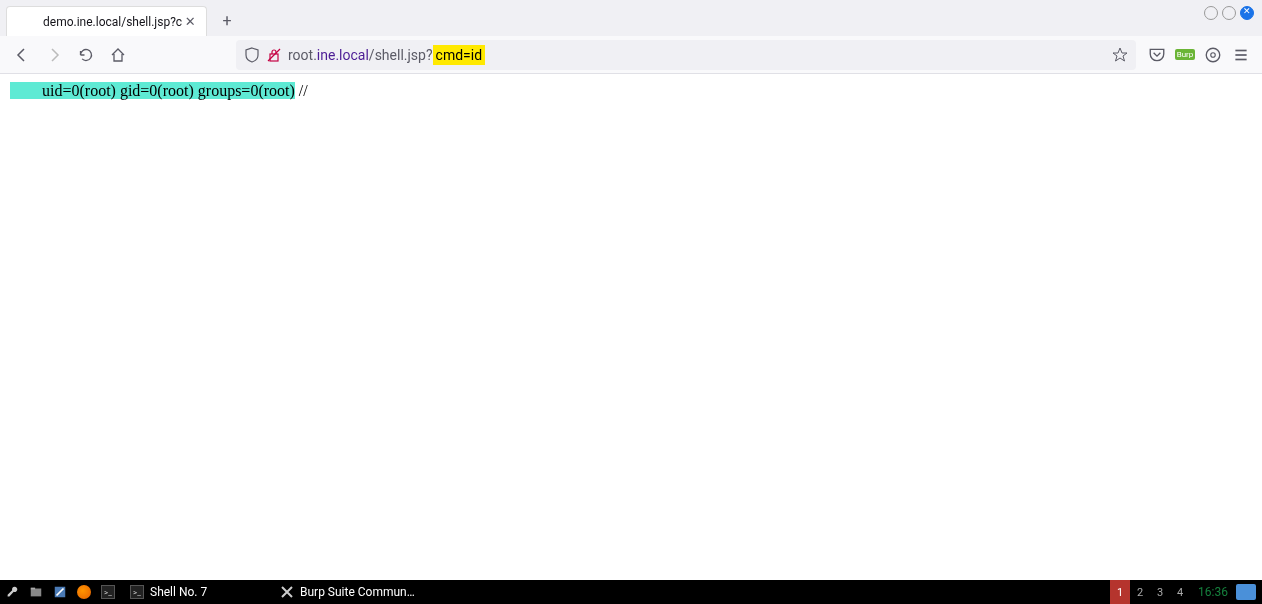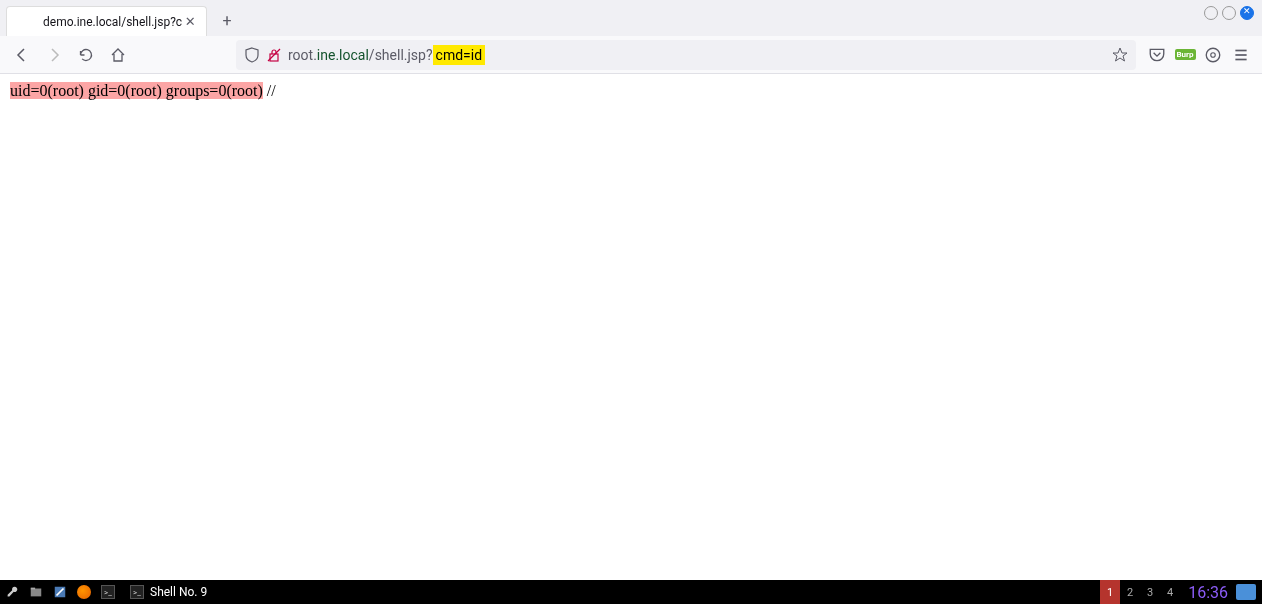--- a/index.html
+++ b/index.html
@@ -138,21 +138,21 @@
       align-items: center;
       justify-content: center;
       color: #5b5b66;
     }
     .url-text {
       flex: 1;
       font-size: 14px;
       color: #5b5b66;
     }
     .url-text .domain {
-      color: #14532d;
+      color: #4c1d95;
     }
     .url-highlight {
       background: #ffe900;
       color: #000;
       padding: 2px 3px;
       margin-top: 24px;
     }
     .bookmark-icon {
       width: 16px;
       height: 16px;
@@ -170,33 +170,34 @@
       display: flex;
       align-items: center;
       justify-content: center;
       color: #5b5b66;
       cursor: pointer;
     }
     .burp-badge {
       background: #6bb536;
       color: #fff;
       font-size: 8px;
-      font-weight: bold;
+      font-weight: normal;
       padding: 1px 2px;
       border-radius: 2px;
     }
     
     
     .content {
       padding: 8px 10px;
       font-family: "Times New Roman", serif;
       font-size: 16px;
     }
     .content .highlighted {
-      background: #fca5a5;
+      background: #5eead4;
+      padding-left: 32px;
     }
     
     
     .taskbar {
       position: absolute;
       bottom: 0;
       left: 0;
       right: 0;
       height: 24px;
       background: #000000;
@@ -246,22 +247,22 @@
       cursor: pointer;
       font-size: 11px;
       color: #aaa;
     }
     .ws-btn.active {
       background: #b5342d;
       color: #fff;
     }
     .clock {
       padding: 0 8px;
-      font-size: 16px;
-      color: #8b5cf6;
+      font-size: 12px;
+      color: #15803d;
     }
     .tray-icon {
       width: 20px;
       height: 16px;
       background: #4a90d9;
       border-radius: 2px;
       margin-right: 6px;
     }
     .firefox-icon {
       width: 14px;
@@ -392,21 +393,27 @@
     </div>
     <div class="tb-icon">
       <div class="firefox-icon"></div>
     </div>
     <div class="tb-icon">
       <div class="terminal-small">&gt;_</div>
     </div>
 
     <div class="tb-task">
       <div class="terminal-small">&gt;_</div>
-      <span>Shell No. 9</span>
+      <span>Shell No. 7</span>
+    </div>
+    <div class="tb-task">
+      <svg viewBox="0 0 14 14" width="14" height="14">
+          <path d="M2 2 L12 12 M12 2 L2 12" stroke="#ccc" stroke-width="2"></path>
+        </svg>
+      <span>Burp Suite Commun…</span>
     </div>
   </div>
 
   <div class="taskbar-right">
     <div class="ws-btn active">1</div>
     <div class="ws-btn">2</div>
     <div class="ws-btn">3</div>
     <div class="ws-btn">4</div>
     <div class="clock">16:36</div>
     <div class="tray-icon"></div>

